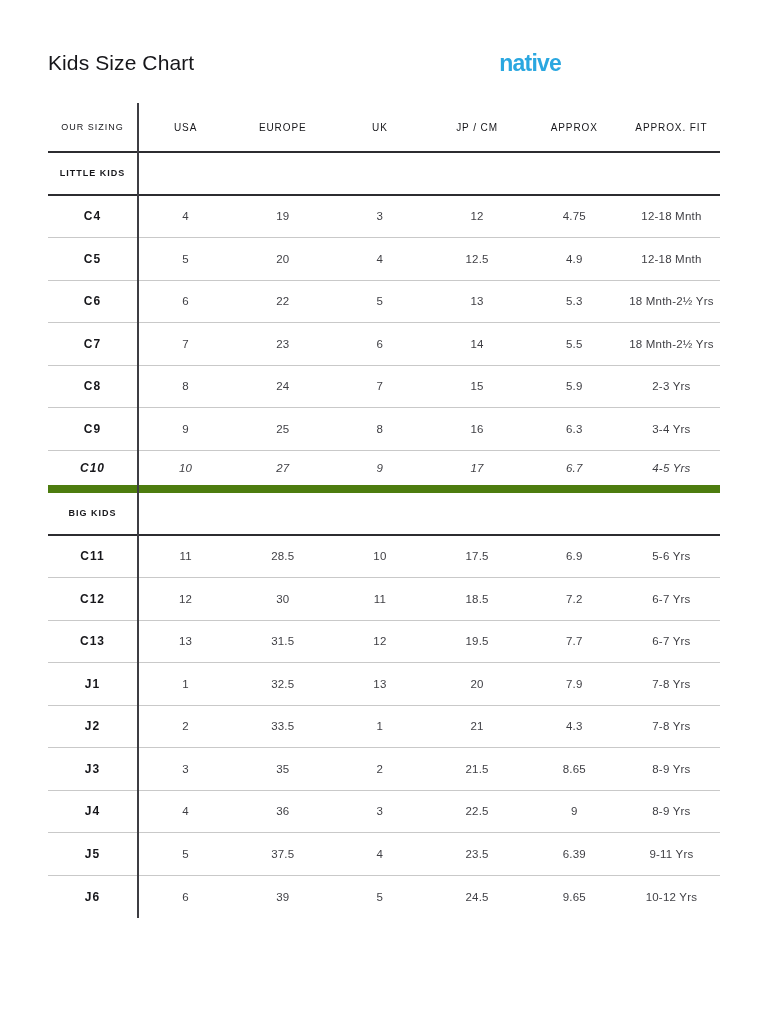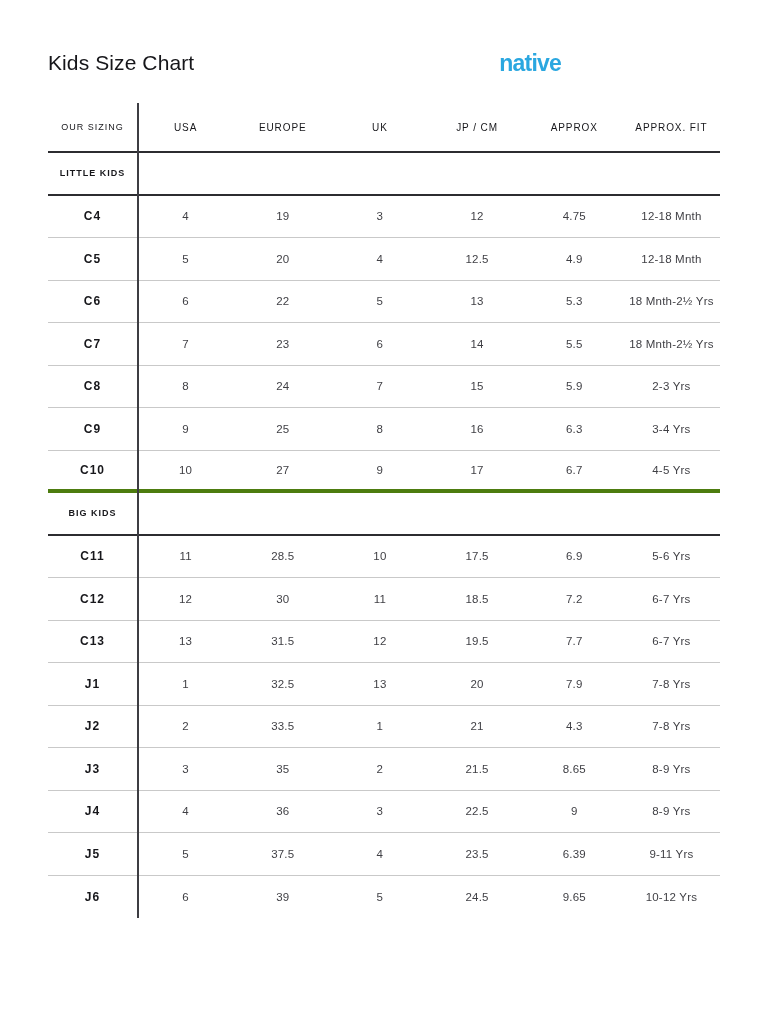--- a/index.html
+++ b/index.html
@@ -74,21 +74,21 @@
     text-align: center;
     font-size: 9px;
     font-weight: 700;
     letter-spacing: 1px;
     color: #17171b;
   }
   .row {
     height: 42.5px;
     border-bottom: 1px solid #c9c9c9;
   }
-  .row.row-dark { border-bottom: 4px solid #4d7c0f; }
+  .row.row-dark { border-bottom: 8px solid #4d7c0f; font-style: italic; }
   .row.row-last { border-bottom: none; }
   .cell {
     text-align: center;
     font-size: 11.5px;
     font-weight: 400;
     color: #3f3f44;
     letter-spacing: 0.2px;
   }
   .cell.size-cell {
     font-size: 12px;

